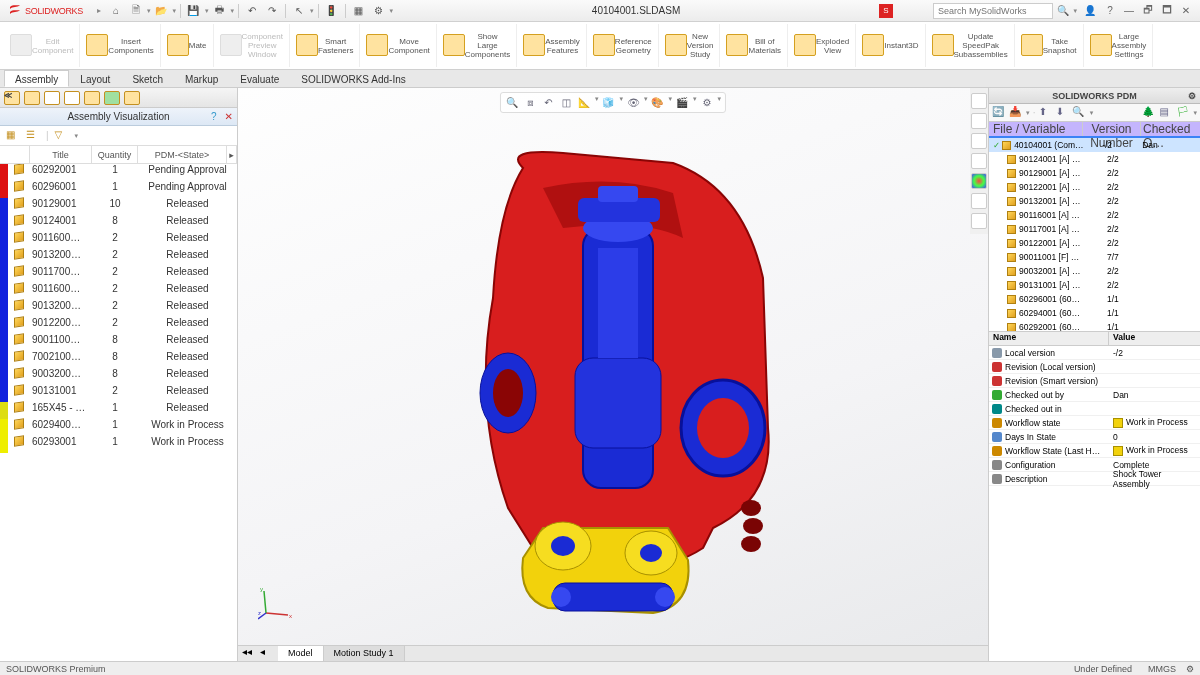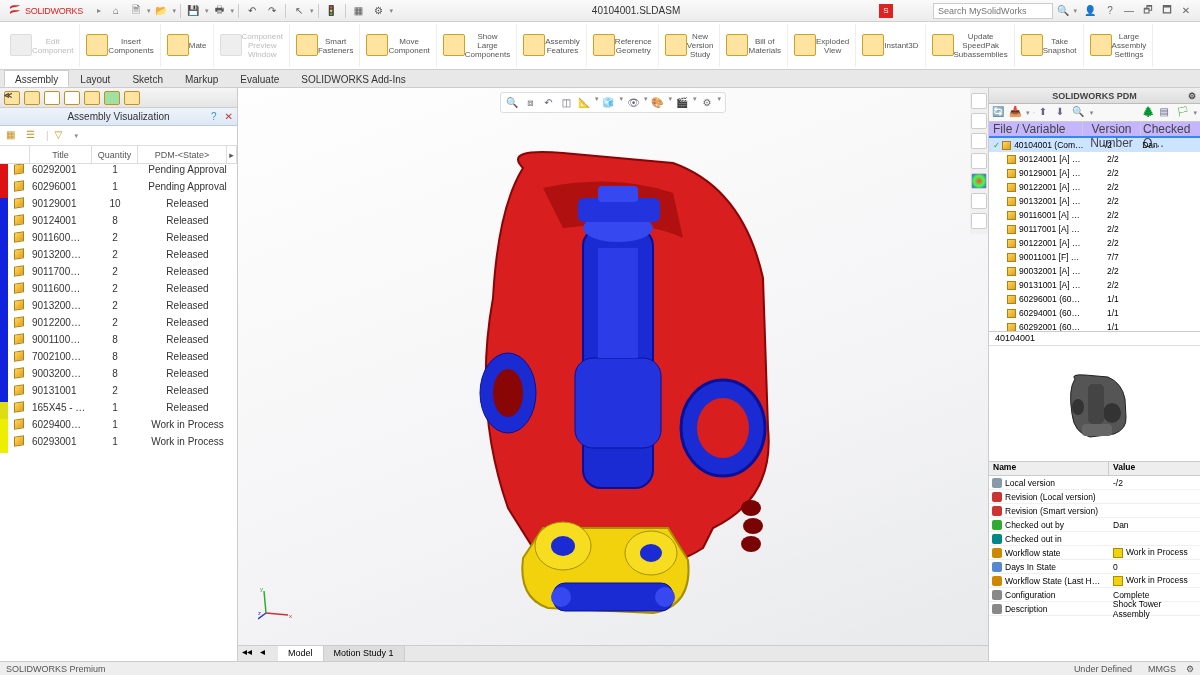--- a/index.html
+++ b/index.html
@@ -639,32 +639,20 @@
           <div class="rp-trow">
             <div class="ind" style="padding-left:18px">
               <div class="tcube"></div>
             </div>
             <div class="tname">60292001  (60…</div>
             <div class="tver">1/1</div>
             <div class="tcheck"></div>
           </div>
         </div>
     </div>
-    <div class="rp-preview">
-      <div class="pvhead">40104001</div>
-      <div class="pvimg">
-        <svg width="90" height="90" viewBox="0 0 90 90">
-          <path d="M25 20 Q20 15 35 16 L58 18 Q72 24 75 40 L76 58 Q77 70 64 75 L40 78 Q24 74 22 55 Q18 30 25 20Z" fill="#555" stroke="#222"></path>
-          <ellipse cx="62" cy="54" rx="9" ry="10" fill="#333"></ellipse>
-          <ellipse cx="28" cy="48" rx="6" ry="8" fill="#333"></ellipse>
-          <rect x="38" y="25" width="16" height="40" rx="5" fill="#444"></rect>
-          <rect x="32" y="65" width="30" height="12" rx="4" fill="#666"></rect>
-        </svg>
-      </div>
-    </div>
     <div class="rp-props">
       <div class="rp-props-head">
         <div>Name</div>
         <div>Value</div>
       </div>
       <div id="pdmprops">
           <div class="rp-prow">
             <div class="pic">
               <span style="display:inline-block;width:10px;height:10px;background:#89a;border-radius:2px;"></span>
             </div>

